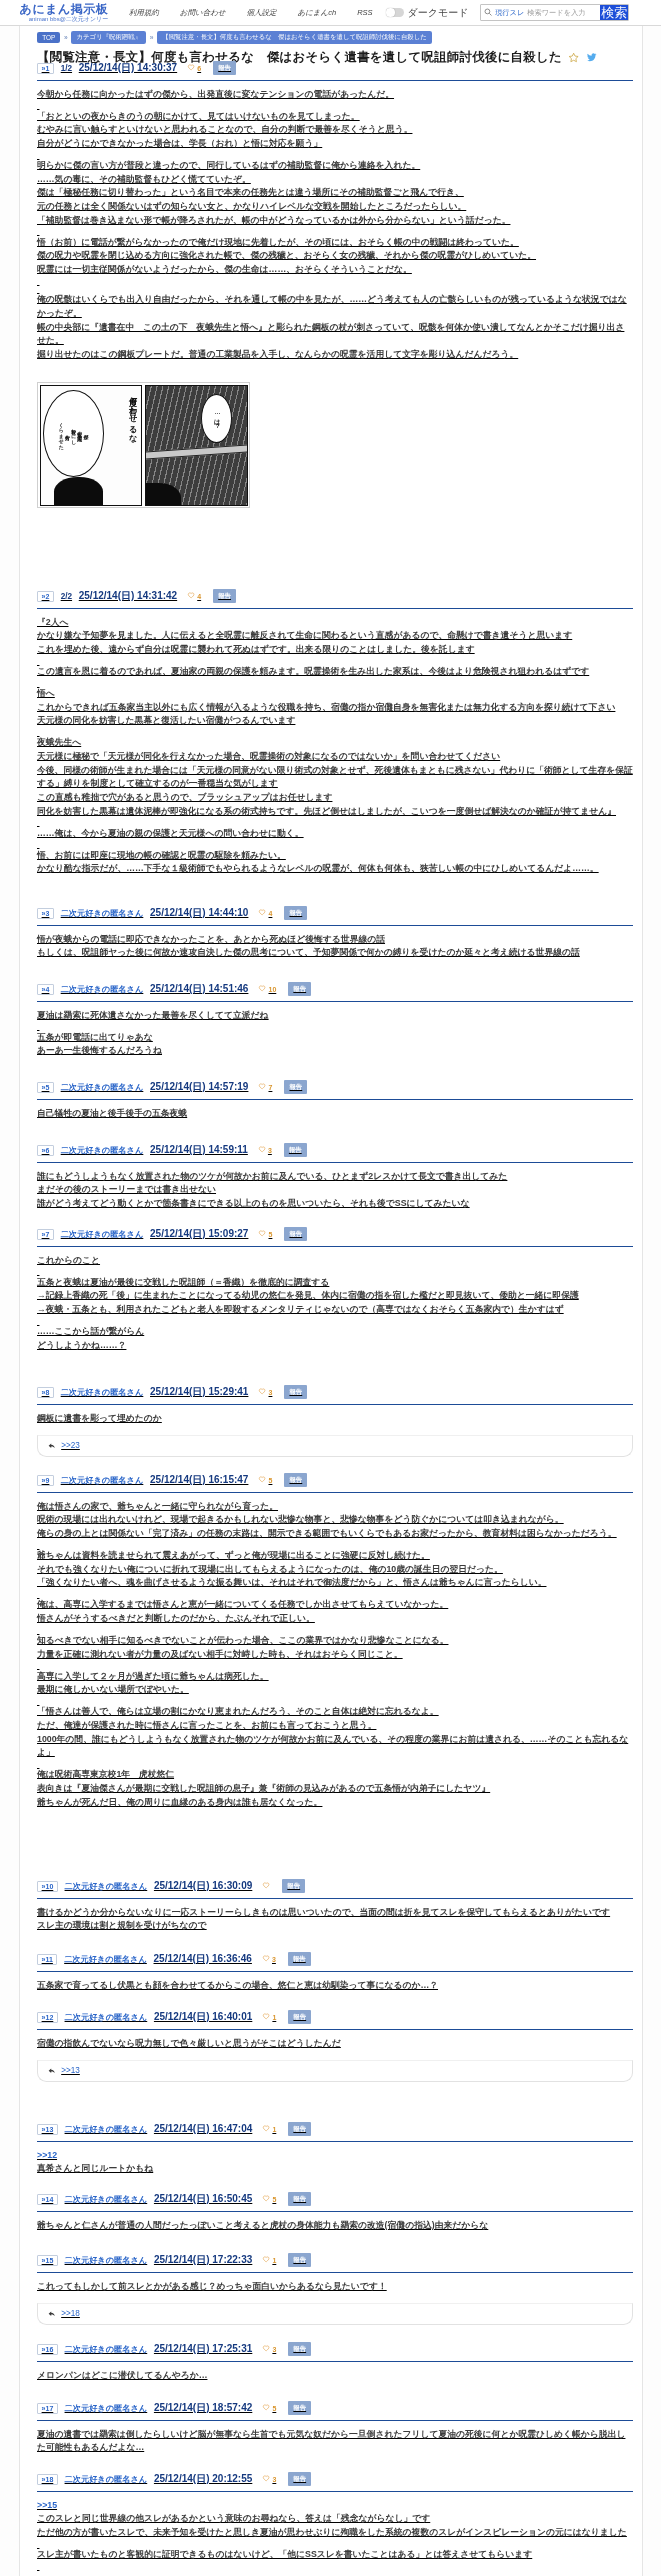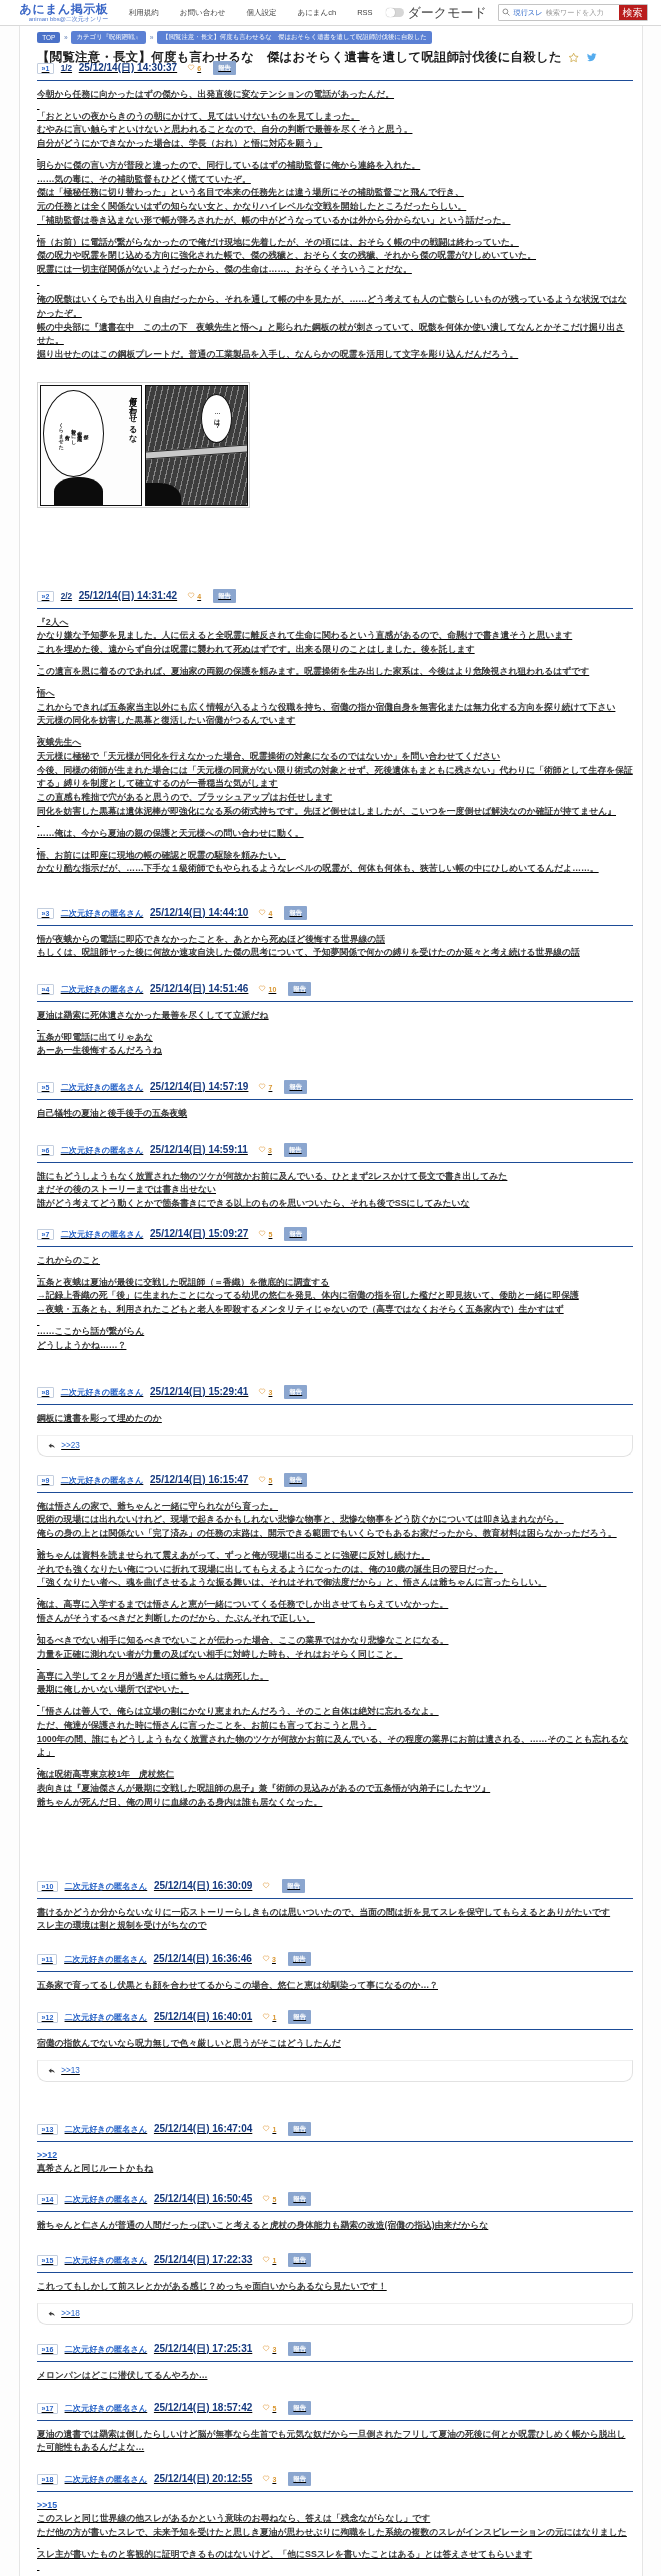--- a/index.html
+++ b/index.html
@@ -6,36 +6,36 @@
   body { width:662px; height:3091px; overflow:hidden; background:#fdfdfd;
          font-family:"Liberation Sans","DejaVu Sans",sans-serif; position:relative; }
   .page { position:absolute; inset:0; }
 
   
   .hdr { position:absolute; top:0; left:0; right:0; height:26px; background:#fff;
          border-bottom:0.5px solid #d9d9d9; display:flex; align-items:center; }
   .logo { margin-left:19.6px; line-height:1; cursor:pointer; }
   .logo .lt { font-size:12px; font-weight:bold; color:#3a66c6; letter-spacing:0.5px; }
   .logo .ls { font-size:6px; color:#4a74cc; text-align:right; margin-top:0.5px; }
-  .nav { display:flex; gap:21px; margin-left:20.6px; }
+  .nav { display:flex; gap:21px; margin-left:20.6px;font-style:italic; }
   .nav a { font-size:7.5px; color:#3f3f3f; text-decoration:none; cursor:pointer; }
   .dm { display:flex; align-items:center; gap:3.1px; margin-left:13.4px; }
   .tgl { width:18.5px; height:9.3px; border-radius:4.6px; background:#d6d6d6; position:relative; cursor:pointer; }
   .tgl .knob { position:absolute; left:0.5px; top:0.5px; width:8.2px; height:8.2px; border-radius:50%;
                background:#fff; box-shadow:0 0 1px rgba(0,0,0,.4); }
-  .dm-label { font-size:13px; color:#444;text-align:center; }
+  .dm-label { font-size:10px; color:#444;text-align:center; }
   .search { margin-left:11.3px; display:flex; align-items:center; height:17px;
             border:0.5px solid #c4c4c4; border-radius:1px; overflow:hidden; background:#fff; }
   .search .mag { width:14.4px; display:flex; justify-content:center; }
   .search .scope { font-size:7.2px; color:#2b66c9; white-space:nowrap; }
   .search input { border:0; outline:none; font-size:7.2px; width:76px; padding:0 3.1px; color:#333;
                   font-family:inherit; }
   .search input::placeholder { color:#9a9a9a; }
-  .search button { width:28px; height:17px; border:0; background:#b91c1c; color:#fff;
-                   font-size:10px; cursor:pointer; font-family:inherit; }
+  .search button { width:28px; height:17px; border:0; background:#1d4ed8; color:#fff;
+                   font-size:13px; cursor:pointer; font-family:inherit; }
 
   
   .frame { position:absolute; top:26px; left:18.5px; width:624px; bottom:0; background:#fff;
            border-left:0.5px solid #e5e5e5; border-right:0.5px solid #e5e5e5; }
 
   .crumbs { position:absolute; top:31px; left:37px; display:flex; align-items:center; gap:3.6px; }
   .pill { font-size:6.4px; color:#fff; background:#5b80d4; padding:2.1px 5.2px; border-radius:2.1px;
           text-decoration:none; white-space:nowrap; cursor:pointer; }
   .pill.top { background:#4a71c8; }
   .csep { color:#8aa0c8; font-size:6.7px; font-weight:bold; }

